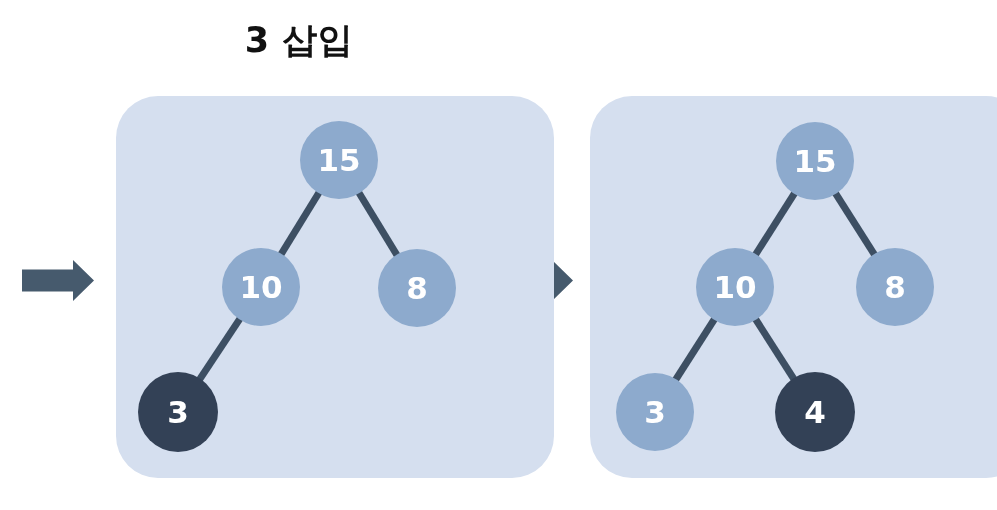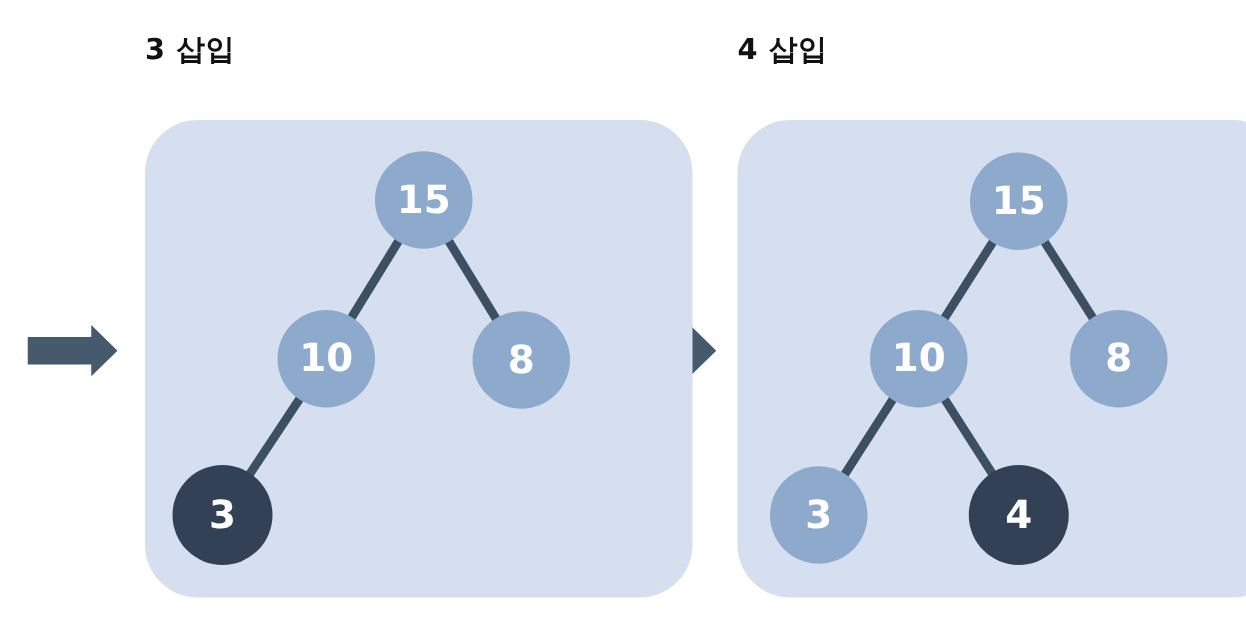--- a/index.html
+++ b/index.html
@@ -8,22 +8,22 @@
     background: #ffffff;
     overflow: hidden;
     font-family: "DejaVu Sans", "Liberation Sans", sans-serif;
     position: relative;
   }
   .canvas { position: absolute; left: 0; top: 0; width: 997px; height: 510px; }
   .panel-title {
     position: absolute;
     top: 20px;
     width: 366px;
-    text-align: left;
-    font-size: 23px;
+    text-align: center;
+    font-size: 35px;
     font-weight: 800;
     letter-spacing: 0.5px;
     color: #111111;
     line-height: 40px;
     white-space: nowrap;
   }
   .panel {
     position: absolute;
     top: 96px;
     width: 438px;
@@ -37,21 +37,20 @@
   }
   .arrow { position: absolute; top: 260px; width: 72px; height: 41px; }
 </style>
 </head>
 <body style="background: rgb(255, 255, 255);">
 
 <div class="canvas">
 
   <div class="panel-title" style="left: 116px; color: rgb(17, 17, 17);">3 삽입</div>
 
-  <div class="panel-title" style="left: 590px; color: rgb(17, 17, 17);">4 삽입</div>
 
   <svg class="arrow" style="left:22px" viewBox="0 0 72 41">
     <polygon class="arrow-shape" points="0,9.5 51,9.5 51,0 72,20.5 51,41 51,31.5 0,31.5" fill="#465a6d"></polygon>
   </svg>
 
   <svg class="arrow" style="left:501px" viewBox="0 0 72 41">
     <polygon class="arrow-shape" points="0,9.5 51,9.5 51,0 72,20.5 51,41 51,31.5 0,31.5" fill="#465a6d"></polygon>
   </svg>
 
   <div class="panel" style="left: 116px; background: rgb(213, 223, 239);">

